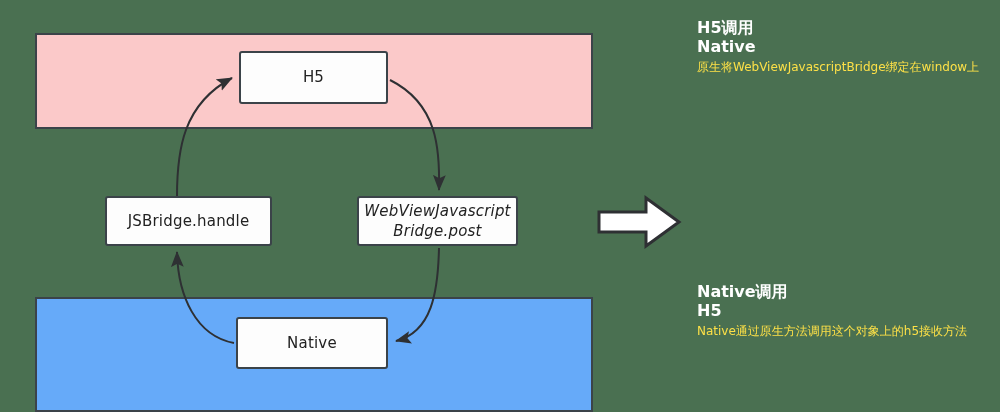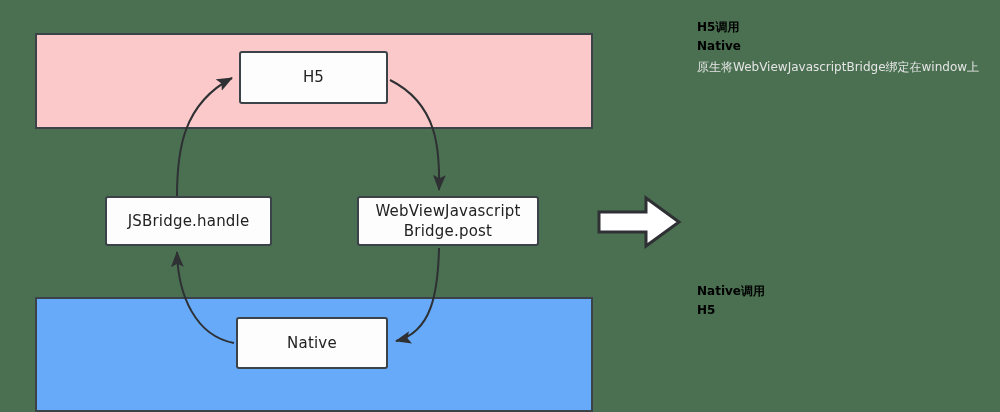--- a/index.html
+++ b/index.html
@@ -62,23 +62,24 @@
   }
   #node-jsbridge-handle {
     left: 105px;
     top: 196px;
     width: 167px;
     height: 50px;
   }
   #node-webview-post {
     left: 357px;
     top: 196px;
-    width: 182px;
+    width: 161px;
     height: 50px;
     line-height: 20px;
+    font-style: italic;
   }
   #node-native {
     left: 236px;
     top: 317px;
     width: 152px;
     height: 52px;
   }
   .node-label {
     display: block;
     white-space: pre-line;
@@ -93,32 +94,32 @@
   }
   .legend-block {
     position: absolute;
     left: 0;
     width: 300px;
     color: #2e3033;
   }
   #legend-top { top: 0px; }
   #legend-bottom { top: 264px; }
   .legend-title {
-    font-size: 12px;
+    font-size: 16px;
     font-weight: bold;
     line-height: 19px;
     letter-spacing: 0px;
-    color: #000000;
+    color: #ffffff;
     white-space: pre-line;
   }
   .legend-body {
     margin-top: 3px;
     font-size: 12px;
     line-height: 17px;
-    color: #e5e5e5;
+    color: #fde047;
   }
   .legend-line {
     white-space: normal;
     word-break: break-all;
   }
   #big-arrow {
     position: absolute;
     left: 596px;
     top: 192px;
     width: 86px;
@@ -177,18 +178,19 @@
 Native</div>
       <div class="legend-body">
         <div class="legend-line">原生将WebViewJavascriptBridge绑定在window上</div>
       </div>
     </div>
 
     <div class="legend-block" id="legend-bottom">
       <div class="legend-title">Native调用
 H5</div>
       <div class="legend-body">
+        <div class="legend-line">Native通过原生方法调用这个对象上的h5接收方法</div>
       </div>
     </div>
 
   </div>
 
 </div>
 
 </body></html>

